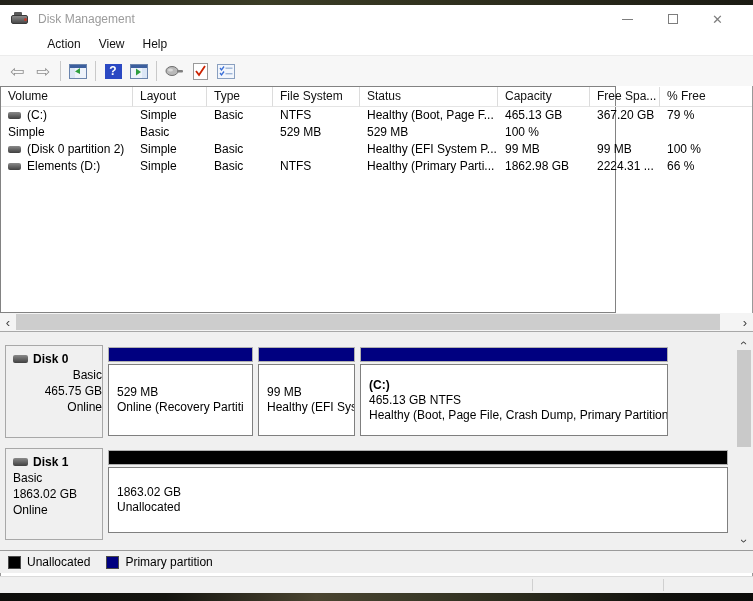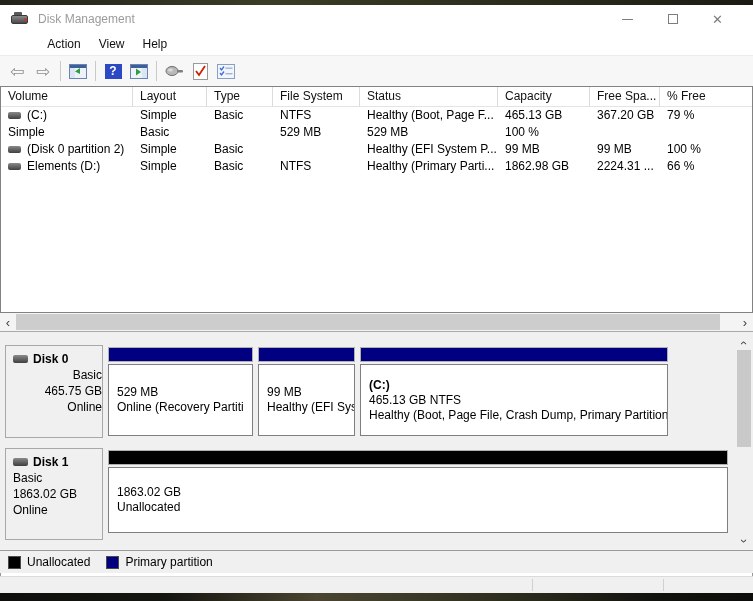--- a/index.html
+++ b/index.html
@@ -32,21 +32,21 @@
   .menu-item { padding:2px 9px 3px 9px; color:#111; }
   .menu-item:first-child { padding-left:0;margin-top:36px; }
 
   .toolbar { position:absolute; top:55px; left:0; width:753px; height:31px; background:#f7f7f7; border-top:1px solid #ececec; display:flex; align-items:center; padding-left:4px; }
   .tb-btn { width:26px; height:24px; display:flex; align-items:center; justify-content:center; }
   .tb-sep { width:1px; height:20px; background:#c9c9c9; margin:0 4px; }
   .nav-arrow { font-size:17px; color:#8f8f8f; line-height:1; font-family:"DejaVu Sans",sans-serif; }
   .help-box { width:17px; height:15px; background:#2b49c3; color:#fff; font-weight:bold; font-size:12px; display:flex; align-items:center; justify-content:center; }
 
   
-  .volume-pane { position:absolute; top:86px; left:0; width:753px; height:227px; background:#ffffff; border:1px solid #828282; }
+  .volume-pane { position:absolute; top:86px; left:0; width:616px; height:227px; background:#ffffff; border:1px solid #828282; }
   .vl-grid { display:grid; grid-template-columns:132px 74px 66px 87px 138px 92px 70px 92px; }
   .vl-header { height:20px; }
   .vl-header .hcell { border-right:1px solid #dcdcdc; border-bottom:1px solid #e4e4e4; padding:2px 0 0 7px; white-space:nowrap; overflow:hidden; color:#111; }
   .vl-header .hcell:last-child { border-right:none; }
   .vl-row { height:17px; }
   .vl-row .cell { padding-left:7px; white-space:nowrap; overflow:hidden; line-height:17px; }
   .vol-name { display:flex; align-items:center; }
   .vol-icon { flex:0 0 auto; width:13px; height:7px; margin-right:6px; background:linear-gradient(#8a8a8a,#3f3f3f); border-radius:2px; }
 
   

